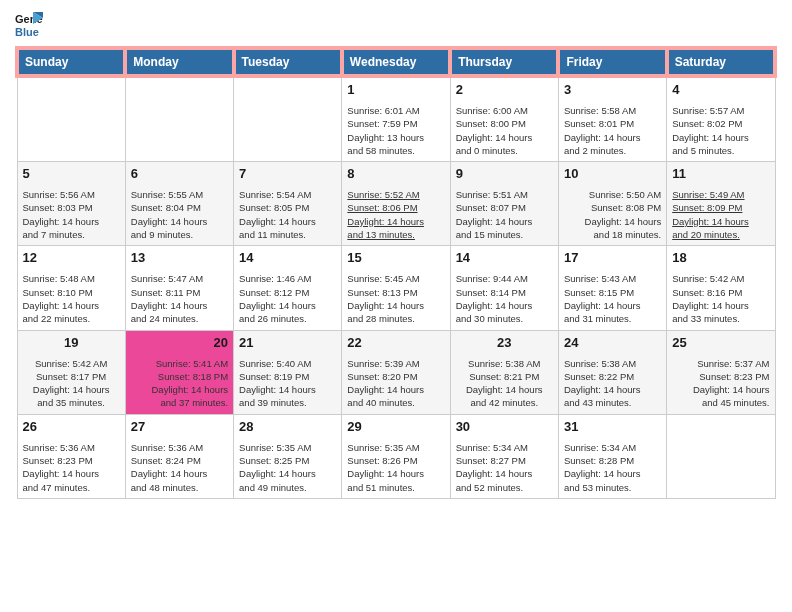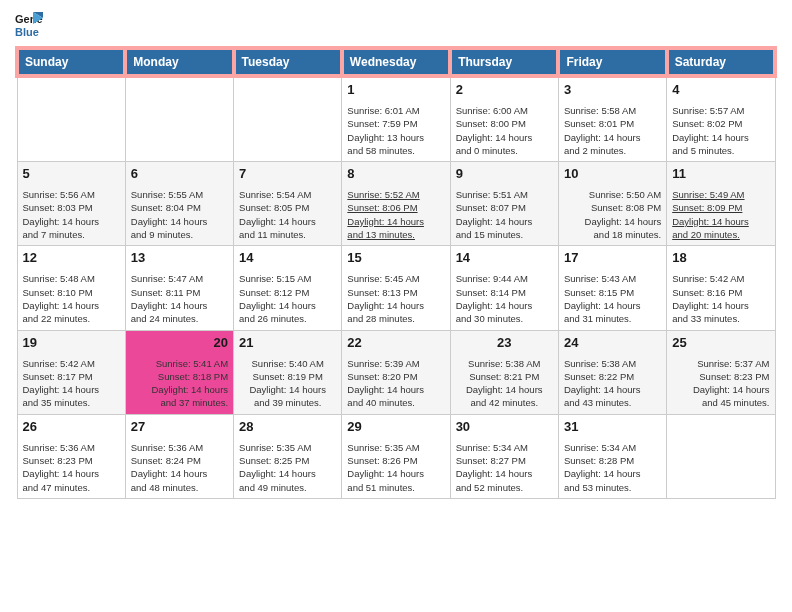--- a/index.html
+++ b/index.html
@@ -207,21 +207,21 @@
         </td>
         <td>
           <div class="day-num">13</div>
           <div class="day-info" style="white-space: pre-line;">Sunrise: 5:47 AM
 Sunset: 8:11 PM
 Daylight: 14 hours
 and 24 minutes.</div>
         </td>
         <td>
           <div class="day-num">14</div>
-          <div class="day-info" style="white-space: pre-line;">Sunrise: 5:15 AM
+          <div class="day-info" style="white-space: pre-line;">Sunrise: 1:46 AM
 Sunset: 8:12 PM
 Daylight: 14 hours
 and 26 minutes.</div>
         </td>
         <td>
           <div class="day-num">15</div>
           <div class="day-info" style="white-space: pre-line;">Sunrise: 5:45 AM
 Sunset: 8:13 PM
 Daylight: 14 hours
 and 28 minutes.</div>
@@ -242,37 +242,37 @@
         </td>
         <td>
           <div class="day-num">18</div>
           <div class="day-info" style="white-space: pre-line;">Sunrise: 5:42 AM
 Sunset: 8:16 PM
 Daylight: 14 hours
 and 33 minutes.</div>
         </td>
       </tr>
       <tr style="background: rgb(245, 245, 245);">
-        <td style="background: rgb(245, 245, 245);">
+        <td style="background: rgb(245, 245, 245); text-align: center;">
           <div class="day-num">19</div>
           <div class="day-info" style="white-space: pre-line;">Sunrise: 5:42 AM
 Sunset: 8:17 PM
 Daylight: 14 hours
 and 35 minutes.</div>
         </td>
         <td style="background: #ec4899; text-align: right;">
           <div class="day-num">20</div>
           <div class="day-info" style="white-space: pre-line;">Sunrise: 5:41 AM
 Sunset: 8:18 PM
 Daylight: 14 hours
 and 37 minutes.</div>
         </td>
         <td style="background: rgb(245, 245, 245);">
           <div class="day-num">21</div>
-          <div class="day-info" style="white-space: pre-line; text-align: center;">Sunrise: 5:40 AM
+          <div class="day-info" style="white-space: pre-line;">Sunrise: 5:40 AM
 Sunset: 8:19 PM
 Daylight: 14 hours
 and 39 minutes.</div>
         </td>
         <td style="background: rgb(245, 245, 245);">
           <div class="day-num">22</div>
           <div class="day-info" style="white-space: pre-line;">Sunrise: 5:39 AM
 Sunset: 8:20 PM
 Daylight: 14 hours
 and 40 minutes.</div>

